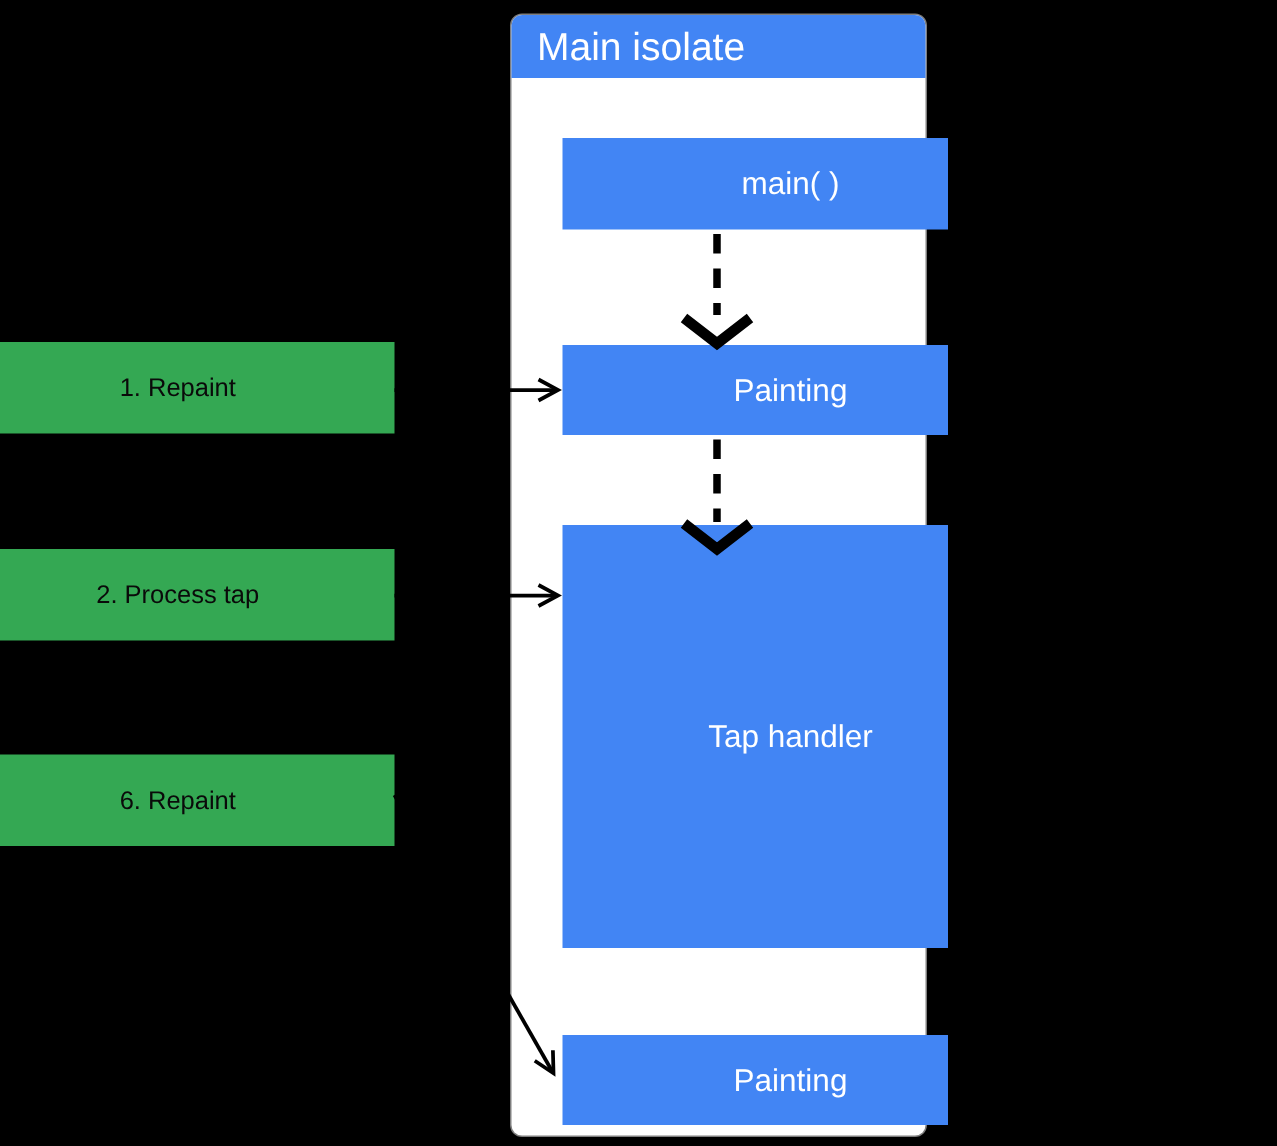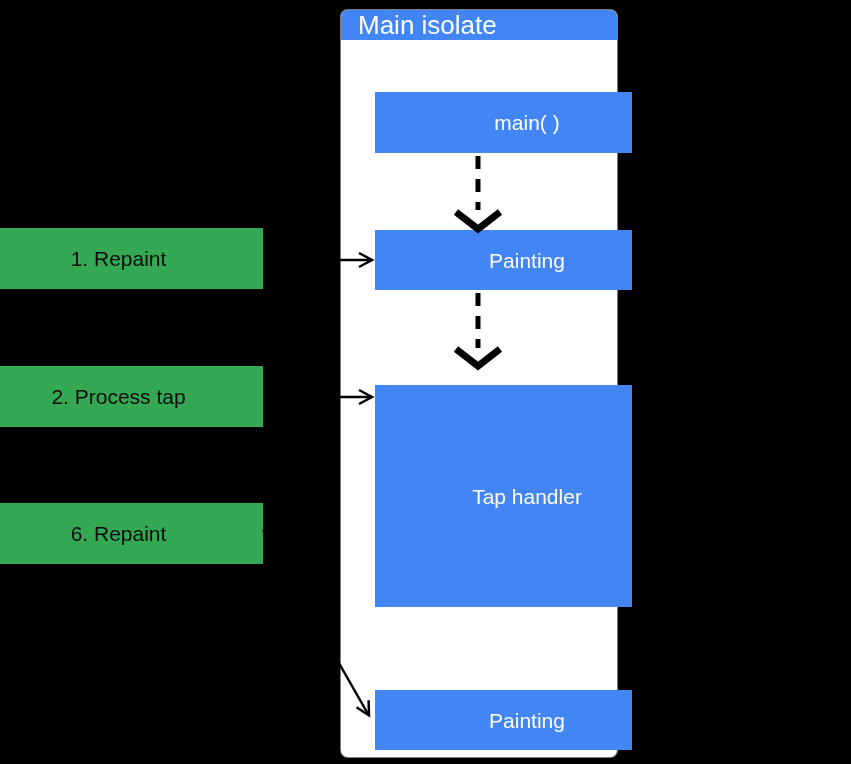--- a/index.html
+++ b/index.html
@@ -21,48 +21,48 @@
   .stage{position:absolute;left:0;top:0;width:851px;height:764px;}
 
   
   .panel{
     position:absolute;left:341px;top:10px;width:276px;height:747px;
     background:var(--panel-bg);
     border-radius:7px;
     box-shadow:0 0 0 1px #7e7e7e;
   }
   .panel-header{
-    position:absolute;left:341px;top:10px;width:276px;height:30px;
+    position:absolute;left:341px;top:10px;width:276px;height:42px;
     background:var(--blue);
     border-radius:7px 7px 0 0;
     display:flex;align-items:center;
     padding-left:17px;box-sizing:border-box;
     color:var(--text-on-blue);
     font-size:26px;line-height:1;
   }
 
   
   .node{
     position:absolute;
     background:var(--blue);
     color:var(--text-on-blue);
     font-size:21px;line-height:1;
     display:flex;align-items:center;justify-content:center;padding-left:47px;
   }
   .node-main       {left:375px;top:92px; width:210px;height:61px;}
   .node-painting-1 {left:375px;top:230px;width:210px;height:60px;}
-  .node-tap-handler{left:375px;top:385px;width:210px;height:222px;}
+  .node-tap-handler{left:375px;top:350px;width:210px;height:282px;}
   .node-painting-2 {left:375px;top:690px;width:210px;height:60px;}
 
   
   .event{
     position:absolute;left:0;width:263px;height:61px;
     background:var(--green);
     color:var(--text-on-green);
-    font-size:21px;line-height:1;
+    font-size:17px;line-height:1;
     display:flex;align-items:center;justify-content:center;
     padding-right:26px;box-sizing:border-box;
   }
   .event-1{top:228px;}
   .event-2{top:366px;text-align:right;}
   .event-3{top:503px;}
 
   
   svg.overlay{
     position:absolute;left:0;top:0;width:851px;height:764px;

